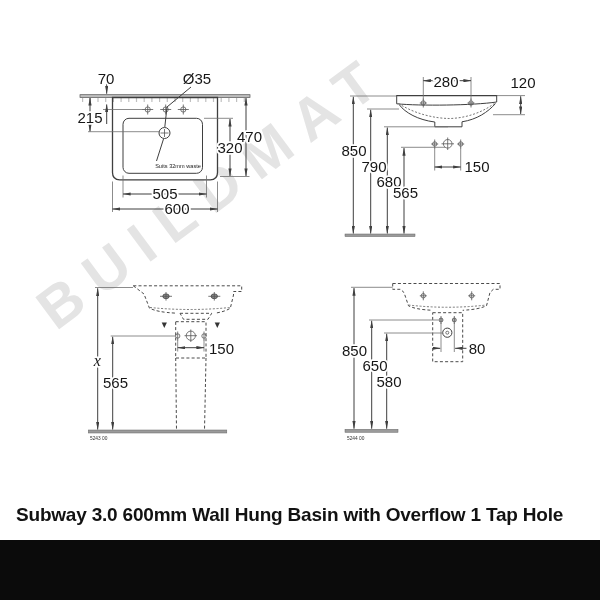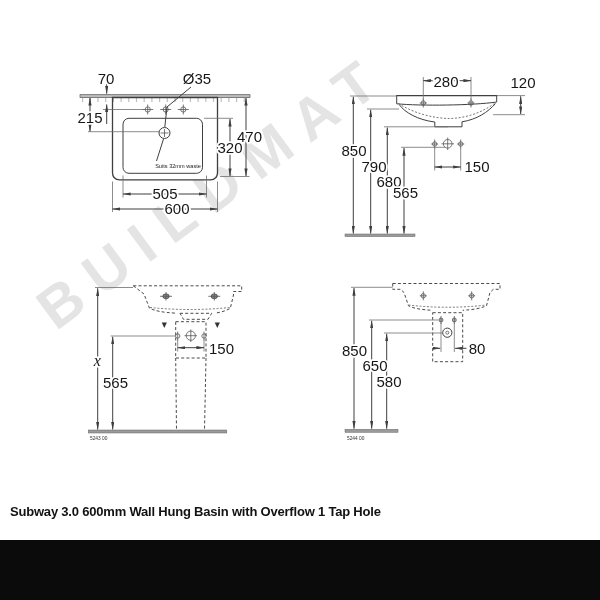--- a/index.html
+++ b/index.html
@@ -21,21 +21,21 @@
   .floor{fill:#9a9a9a;stroke:#666;stroke-width:.5;}
   .wall{fill:#bdbdbd;stroke:#555;stroke-width:.7;}
   text{stroke:none;}
   .dt{font-family:"Liberation Sans",sans-serif;font-size:15px;fill:#161616;text-anchor:middle;
       paint-order:stroke;stroke:#fff;stroke-width:3.6px;stroke-linejoin:round;}
   .xt{font-family:"Liberation Serif",serif;font-style:italic;font-size:16px;}
   .dts{font-family:"Liberation Sans",sans-serif;font-size:5.6px;fill:#222;text-anchor:middle;
        paint-order:stroke;stroke:#fff;stroke-width:1.5px;}
   .code{font-family:"Liberation Sans",sans-serif;font-size:4.8px;fill:#333;text-anchor:start;}
   
-  .title{position:absolute;left:10px;top:504px;font-size:13px;font-weight:700;color:#121212;
+  .title{position:absolute;left:16px;top:504px;font-size:19px;font-weight:700;color:#121212;
          letter-spacing:-.2px;white-space:nowrap;}
   
   .footer{position:absolute;left:0;top:540px;width:600px;height:60px;background:#0b0b0b;}
 </style>
 </head>
 <body>
 
 <div id="stage">
 
   <div class="watermark">BUILDMAT</div>

